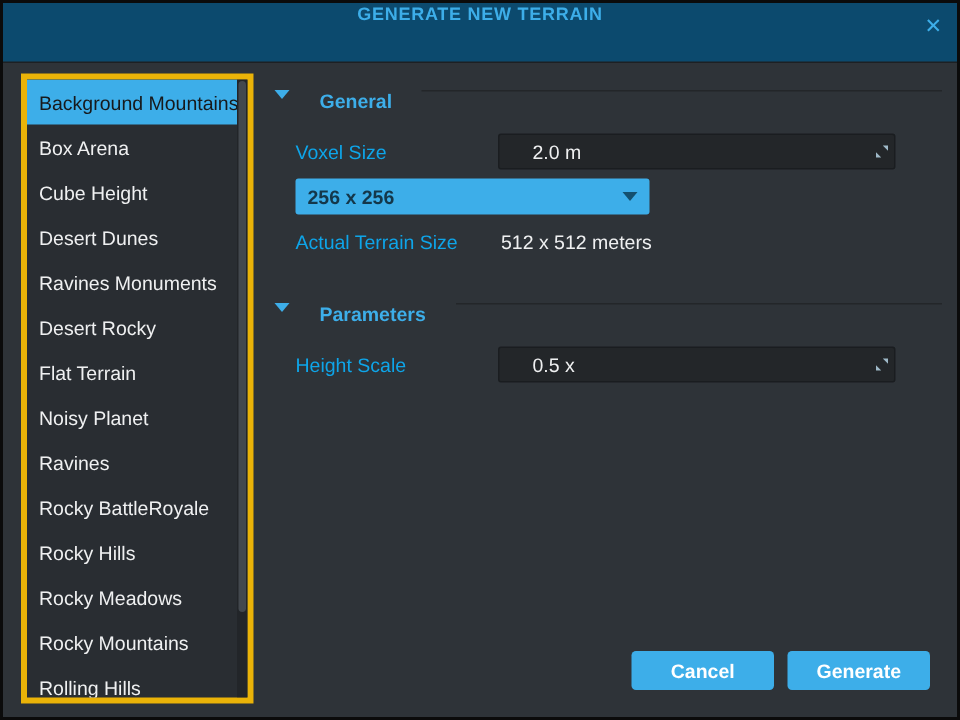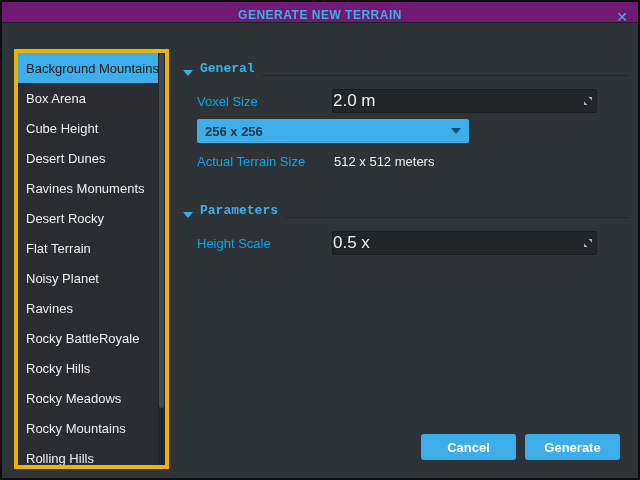--- a/index.html
+++ b/index.html
@@ -5,22 +5,22 @@
   html,body{margin:0;padding:0;background:#000;}
   *{box-sizing:border-box;}
   .window{
     position:relative;width:640px;height:480px;
     background:#2e3338;border:2px solid #0b0b0b;
     font-family:"Liberation Sans","DejaVu Sans",sans-serif;
     color:#eff0f1;overflow:hidden;
   }
   
   .titlebar{
-    position:absolute;top:0;left:0;right:0;height:21px;
-    background:#701a75;display:flex;align-items:flex-end;justify-content:center;
+    position:absolute;top:0;left:0;right:0;height:40px;
+    background:#0c4a6e;display:flex;align-items:flex-start;justify-content:center;
     border-bottom:1px solid #1d2023;
   }
   .title{color:#3daee9;font-size:12px;font-weight:bold;letter-spacing:.5px;}
   .close-btn{
     position:absolute;right:10px;top:0;height:30px;display:flex;align-items:center;
     color:#3daee9;font-size:14px;font-weight:bold;cursor:pointer;
   }
   
   .sidebar{
     position:absolute;left:12px;top:47px;width:155px;height:420px;
@@ -35,48 +35,48 @@
   .scrollbar{
     position:absolute;top:0;right:0;width:7px;bottom:0;background:#222529;
   }
   .scrollbar .thumb{
     position:absolute;top:1px;left:1px;right:1px;height:86%;
     background:#43484e;border-radius:3px;
   }
   
   .content{position:absolute;left:179px;top:30px;right:8px;bottom:0;}
   .section-header{
-    display:flex;align-items:flex-end;gap:7px;height:16px;margin-top:28px;font-family:Liberation Mono, monospace;
+    display:flex;align-items:flex-start;gap:20px;height:16px;margin-top:28px;
   }
   .section-header:nth-of-type(1){margin-top:28px;}
   .tri-icon{
     width:0;height:0;border-left:5px solid transparent;border-right:5px solid transparent;
     border-top:6px solid #3daee9;margin-left:2px;
   }
   .section-title{color:#3daee9;font-size:13px;font-weight:bold;}
   .section-rule{flex:1;height:1px;background:#232629;margin-right:2px;}
   .row{
     display:flex;align-items:center;height:26px;margin-top:12px;padding-left:16px;
   }
   .row + .row{margin-top:4px;}
   .row-label{width:135px;font-size:13px;color:#0ea5e9;}
   .field{
     position:relative;width:265px;height:24px;background:#232629;
     border:1px solid #1a1d20;border-radius:2px;display:flex;align-items:center;
   }
   .field-input{
     flex:1;height:100%;background:transparent;border:none;outline:none;
-    color:#eff0f1;font-size:17px;padding:0 0;
+    color:#eff0f1;font-size:13px;padding:0 22px;
     font-family:"Liberation Sans","DejaVu Sans",sans-serif;
   }
   .grip-icon{
     width:16px;height:100%;display:flex;align-items:center;justify-content:center;cursor:pointer;
   }
   .dropdown{
-    position:relative;width:272px;height:24px;background:#3daee9;border-radius:2px;
+    position:relative;width:236px;height:24px;background:#3daee9;border-radius:2px;
     display:flex;align-items:center;cursor:pointer;justify-content:center;
   }
   .dropdown-value{flex:1;color:#14374a;font-size:13px;font-weight:bold;padding:0 8px;}
   .chevron{
     width:0;height:0;border-left:5px solid transparent;border-right:5px solid transparent;
     border-top:6px solid #14506e;margin-right:8px;
   }
   .static-value{width:265px;font-size:13px;color:#eff0f1;padding-left:2px;}
   
   .footer{

